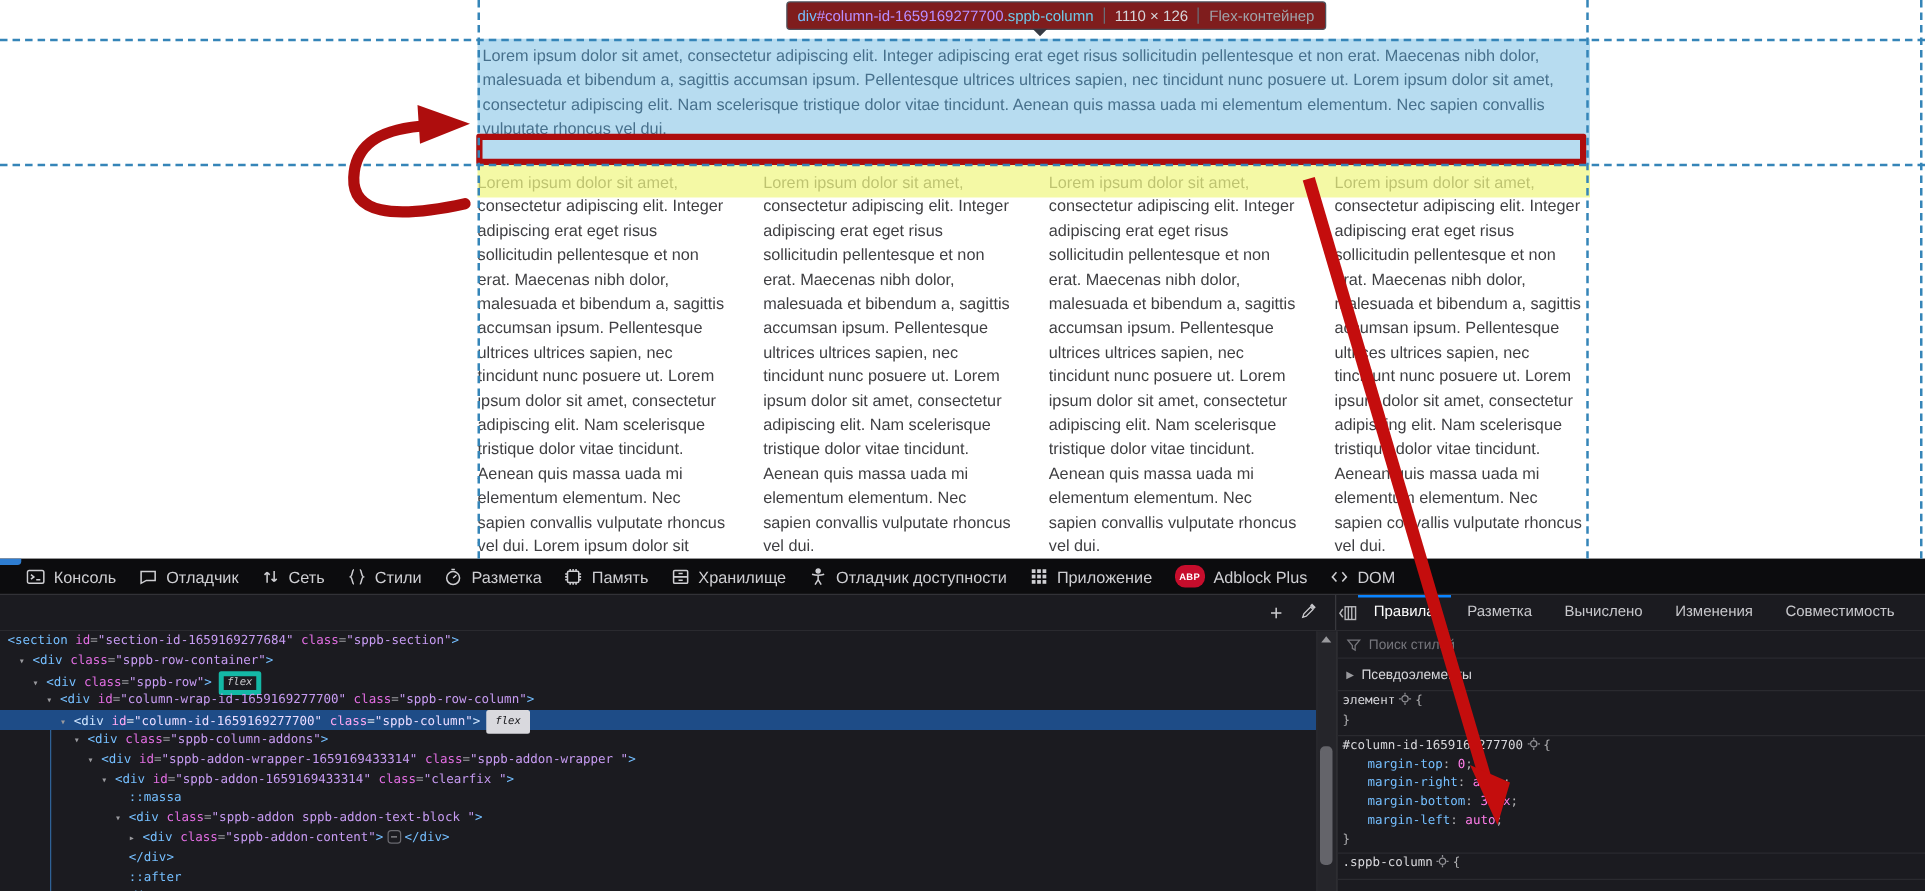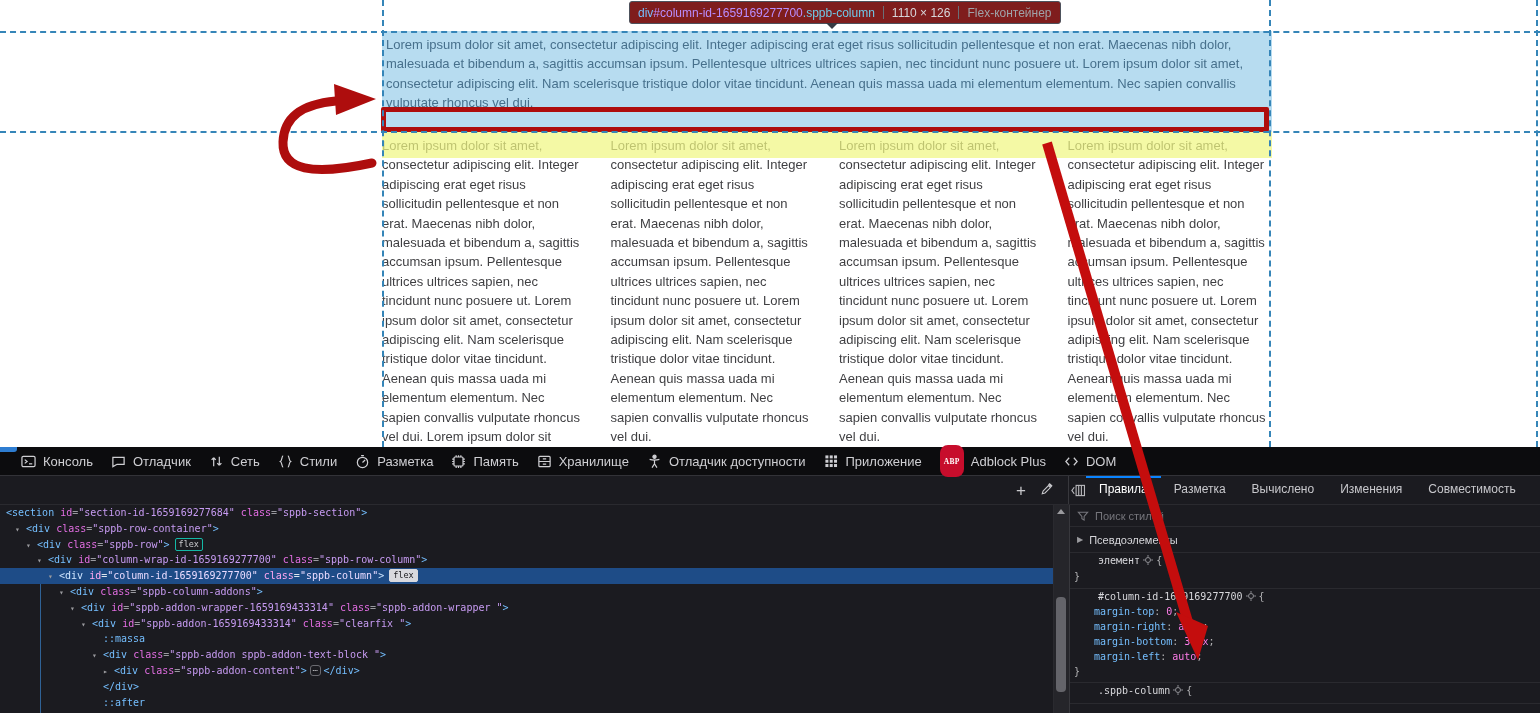--- a/index.html
+++ b/index.html
@@ -28,62 +28,62 @@
   svg.annot{position:absolute;left:0;top:0;z-index:40;pointer-events:none;}
   svg.big-arrow{position:absolute;left:0;top:0;z-index:100;pointer-events:none;}
   
   .devtools{position:absolute;left:0;top:447px;width:1540px;height:266px;background:#1b1b20;
     color:#c8c8cc;}
   .dt-toolbar{position:relative;height:28px;background:#0c0c0e;border-bottom:1px solid #323237;
     display:flex;align-items:center;padding-left:12px;}
   .corner-accent{position:absolute;left:0;top:0;width:17px;height:5px;background:#2e7dd1;border-radius:0 0 3px 0;}
   .dt-tab{display:flex;align-items:center;gap:7px;padding:0 9px;height:28px;font-size:13px;color:#cfcfd3;cursor:default;}
   .dt-tab svg{width:15px;height:15px;stroke-width:1.3;}
-  .abp-badge{display:inline-flex;align-items:center;justify-content:center;width:24px;height:32px;
-    border-radius:8px;background:#c70d2c;color:#fff;font-size:7.5px;font-weight:bold;letter-spacing:.3px;font-family:Liberation Serif, serif;}
+  .abp-badge{display:inline-flex;align-items:center;justify-content:center;width:24px;height:18px;
+    border-radius:8px;background:#c70d2c;color:#fff;font-size:7.5px;font-weight:bold;letter-spacing:.3px;}
   .dt-subbar{height:28px;display:flex;border-bottom:1px solid #2a2a2f;background:#1b1b20;}
   .markup-tools{width:1068px;display:flex;align-items:center;justify-content:flex-end;gap:14px;
     padding-right:14px;box-sizing:border-box;}
   .mt-icon{color:#c8c8cc;font-size:17px;line-height:17px;}
   .side-tabs{flex:1;display:flex;align-items:stretch;border-left:1px solid #38383d;overflow:hidden;}
   .st-toggle{width:30px;display:flex;align-items:center;justify-content:center;color:#b8b8bc;}
   .side-tab{padding:0 13px;font-size:12px;line-height:27px;color:#c8c8cc;white-space:nowrap;}
   .side-tab.active{color:#fff;box-shadow:inset 0 2px 0 #0a84ff;}
   .dt-body{display:flex;height:210px;}
   
   .markup-pane{position:relative;width:1053px;overflow:hidden;background:#1b1b20;
     font-family:"DejaVu Sans Mono",monospace;font-size:10px;line-height:15.8px;white-space:nowrap;}
   .m-line{height:15.8px;}
   .m-line.sel{background:#1e4c87;}
   .twisty{display:inline-block;width:11px;color:#9a9a9e;font-size:8px;}
   .tk-tag{color:#75bfff;}.tk-attr{color:#e36ee3;}.tk-val{color:#c79bf2;}.tk-punc{color:#9a9aa0;}
   .m-line.sel .tk-tag{color:#cfe5ff;}.m-line.sel .tk-attr{color:#ffa9f2;}
   .m-line.sel .tk-val{color:#e9dbff;}.m-line.sel .tk-punc{color:#dfe5ee;}
-  .flex-badge{display:inline-block;margin-left:5px;padding:0 3px;border:1px solid #14b8a6;border-radius:2px;
-    font-size:8.5px;line-height:11px;color:#c8c8cc;vertical-align:1px;}
+  .flex-badge{display:inline-block;margin-left:5px;padding:0 3px;border:4px solid #14b8a6;border-radius:2px;
+    font-size:8.5px;line-height:11px;color:#c8c8cc;vertical-align:1px;font-style:italic;}
   .m-line.sel .flex-badge{background:#d9d9de;border-color:#d9d9de;color:#17171b;}
   .dots-chip{display:inline-block;margin:0 3px;padding:0 2px;border:1px solid #6a6a70;border-radius:3px;
     font-size:8px;line-height:9px;color:#c8c8cc;vertical-align:1px;}
   .child-guide{position:absolute;left:40px;top:79px;bottom:0;width:1px;background:#2f6296;}
   
   .m-scroll{width:15px;background:#25252a;position:relative;border-left:1px solid #2a2a2f;}
   .m-scroll .up{position:absolute;top:4px;left:3px;width:0;height:0;
     border-left:4px solid transparent;border-right:4px solid transparent;border-bottom:5px solid #9a9a9e;}
   .m-scroll .thumb{position:absolute;left:2px;width:10px;top:92px;height:95px;background:#64646a;border-radius:4px;}
   
   .rules-pane{flex:1;border-left:1px solid #38383d;background:#1b1b20;overflow:hidden;
     font-family:"DejaVu Sans Mono",monospace;font-size:10px;}
   .r-filter{height:21px;display:flex;align-items:center;gap:6px;padding:0 7px;
     border-bottom:1px solid #2a2a2f;color:#76767c;font-family:"Liberation Sans",sans-serif;font-size:11px;}
   .r-pseudo{height:25px;display:flex;align-items:center;gap:6px;padding:0 7px;border-bottom:1px solid #2a2a2f;
     color:#d7d7db;font-family:"Liberation Sans",sans-serif;font-size:11px;}
   .r-this{height:24px;display:flex;align-items:center;padding:0 4px;border-bottom:1px solid #2a2a2f;
     color:#cfcfd3;font-family:"Liberation Sans",sans-serif;font-size:11px;}
   .rule-block{padding:1px 0 3px 4px;border-bottom:1px solid #2a2a2f;line-height:14.8px;color:#d7d7db;}
-  .rule-sel{color:#d7d7db;margin-left:24px;}
+  .rule-sel{color:#d7d7db;}
   .decl{padding-left:20px;}
   .p-name{color:#75bfff;}.p-val{color:#ff7de9;}.p-punc{color:#b1b1b3;}
   .cross{display:inline-block;margin:0 3px;color:#8f8f94;vertical-align:-1px;}
   .r-twisty{color:#9a9a9e;font-size:8px;}
 </style>
 </head>
 <body>
 
 <div class="page">
 

